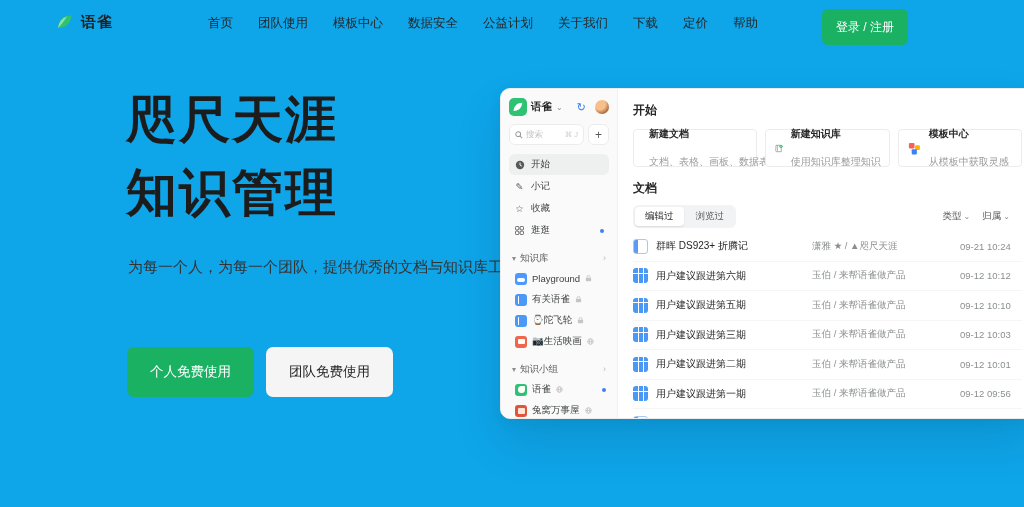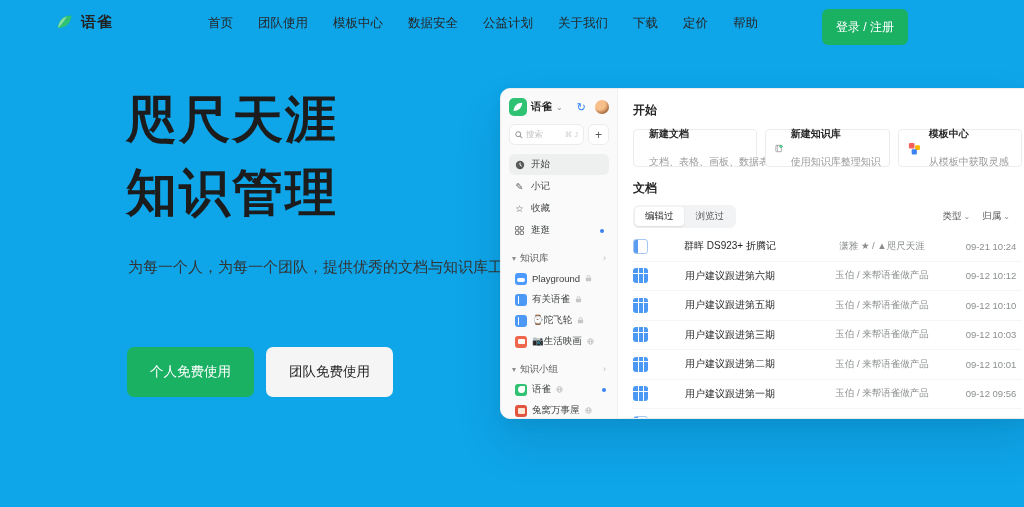--- a/index.html
+++ b/index.html
@@ -70,21 +70,21 @@
   .card-t { font-size:10px; font-weight:bold; color:#262626; white-space:nowrap; }
   .card-s { font-size:10px; color:#9b9b9b; margin-top:14px; white-space:nowrap; overflow:hidden; }
   .card .cv { margin-left:auto; color:#999; font-size:9px; }
   .toolbar { display:flex; align-items:center; margin:8px 0 4px; }
   .tabs { display:inline-flex; background:#f2f3f5; border-radius:6px; padding:2px; gap:2px; }
   .tab { padding:3px 10px; font-size:9.5px; color:#585a5a; border-radius:4px; cursor:pointer; white-space:nowrap; }
   .tab.active { background:#fff; color:#262626; box-shadow:0 1px 2px rgba(0,0,0,.10); }
   .filters { margin-left:auto; display:flex; gap:12px; font-size:9.5px; color:#585a5a; padding-right:12px; }
   .filter { display:flex; align-items:center; gap:2px; cursor:pointer; white-space:nowrap; }
   .rows {}
-  .row { height:29.5px; display:flex; align-items:center; gap:8px; border-bottom:1px solid #f5f5f5; cursor:pointer;text-align:center; }
+  .row { height:29.5px; display:flex; align-items:center; gap:8px; border-bottom:1px solid #f5f5f5; cursor:pointer; }
   .row:last-child { border-bottom:none; }
   .ric { width:15px; height:15px; flex:0 0 15px; border-radius:3px; }
   .ric[data-icon="doc"] { background:linear-gradient(to right,#5b9cf1 0 34%,#fff 34%); border:1px solid #a6c8f5; }
   .ric[data-icon="table"] { background:
       linear-gradient(#fff,#fff) 0 4.5px/15px 1.2px no-repeat,
       linear-gradient(#fff,#fff) 5px 0/1.2px 15px no-repeat,
       linear-gradient(#fff,#fff) 9.5px 0/1.2px 15px no-repeat,
       #4b99f5; }
   .rt { flex:0 0 148px; font-size:10px; color:#262626; white-space:nowrap; overflow:hidden; }
   .rm { flex:1; font-size:9.5px; color:#8a8f8d; white-space:nowrap; overflow:hidden; }

